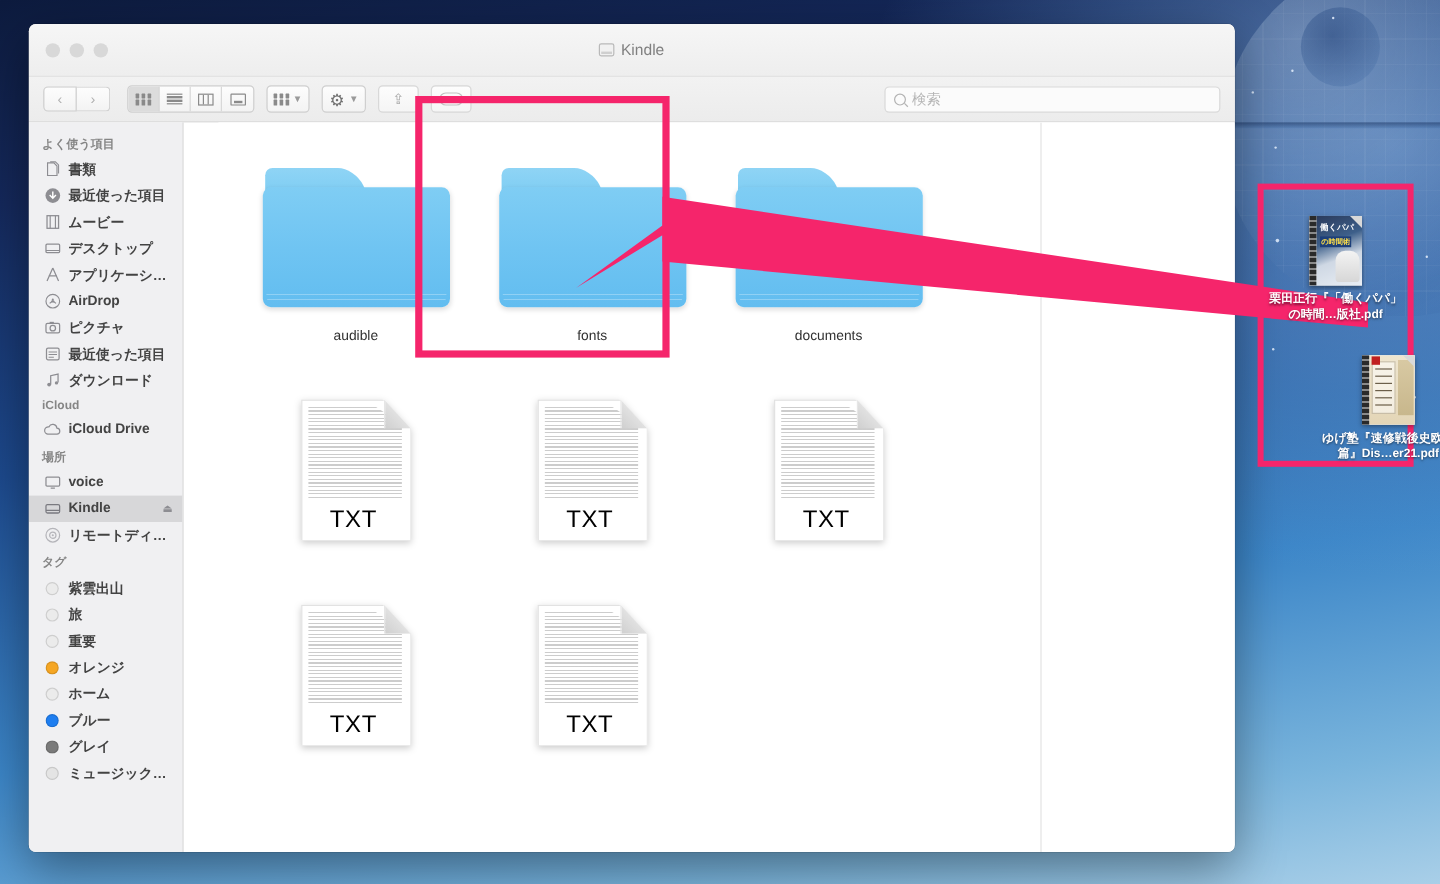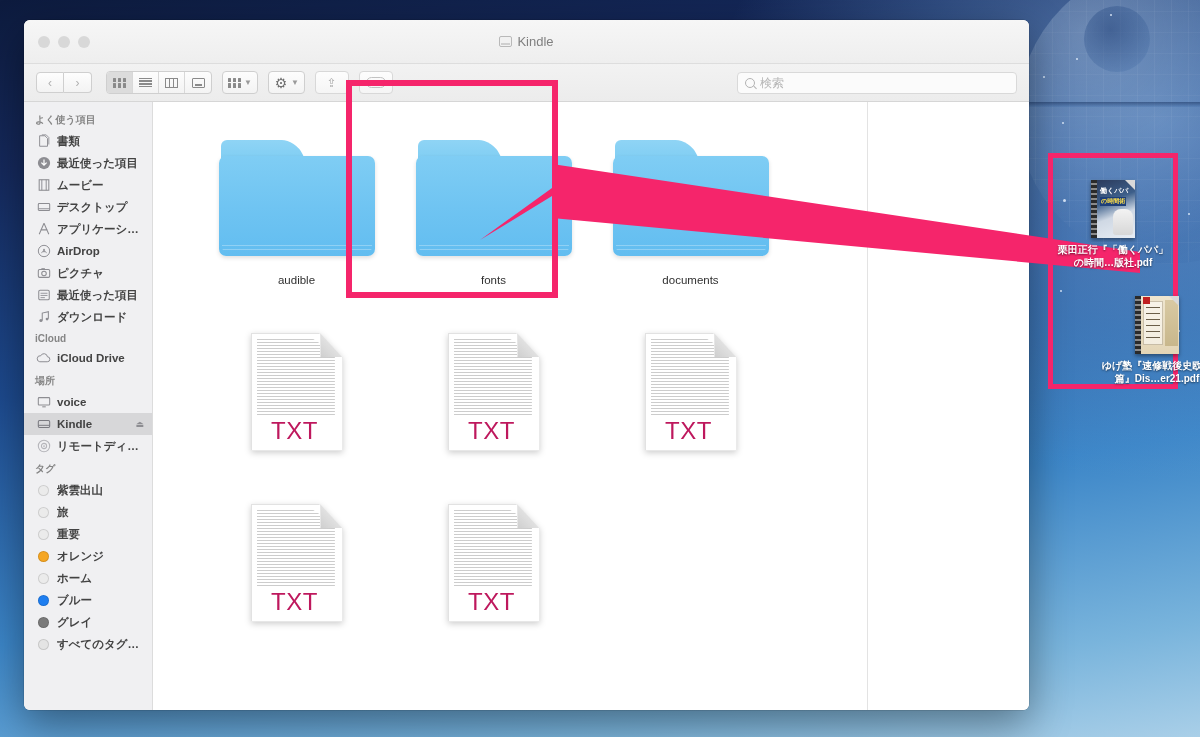--- a/index.html
+++ b/index.html
@@ -301,21 +301,21 @@
   .txtdoc .fold {
     position: absolute; right: 0; top: 0;
     width: 25%; height: 21%;
     background: linear-gradient(225deg, #f2f2f2 0%, #e0e0e0 55%, #cfcfcf 100%);
     clip-path: polygon(0 0, 100% 100%, 0 100%);
     border-left: 1px solid #e6e6e6;
   }
   .txtdoc .ext {
     position: absolute; left: 0; right: 4px; bottom: 6px;
     text-align: center;
-    font-size: 24px; color: #be185d; letter-spacing: .5px;
+    font-size: 20px; color: #000000; letter-spacing: .5px;
     font-family: "Liberation Sans", sans-serif;
   }
 
   
   .annot-box {
     position: absolute;
     border: 6px solid #f5256b;
     pointer-events: none;
   }
   #annot-documents { left: 346px; top: 80px; width: 212px; height: 218px; }
@@ -670,21 +670,21 @@
         <div class="sb-item">
           <span class="sb-ico">
               <span class="dot" style="background:#7a7a7a"></span>
             </span>
           <span class="sb-label">グレイ</span>
         </div>
         <div class="sb-item">
           <span class="sb-ico">
               <span class="dot" style="background:#e4e4e4"></span>
             </span>
-          <span class="sb-label">すべてのタグ…</span>
+          <span class="sb-label">ミュージック…</span>
         </div>
       </div>
 
       <div class="content">
         <div class="divider"></div>
 
         <div class="grid-area">
 
           <div class="cell">
             <div class="iconbox">

